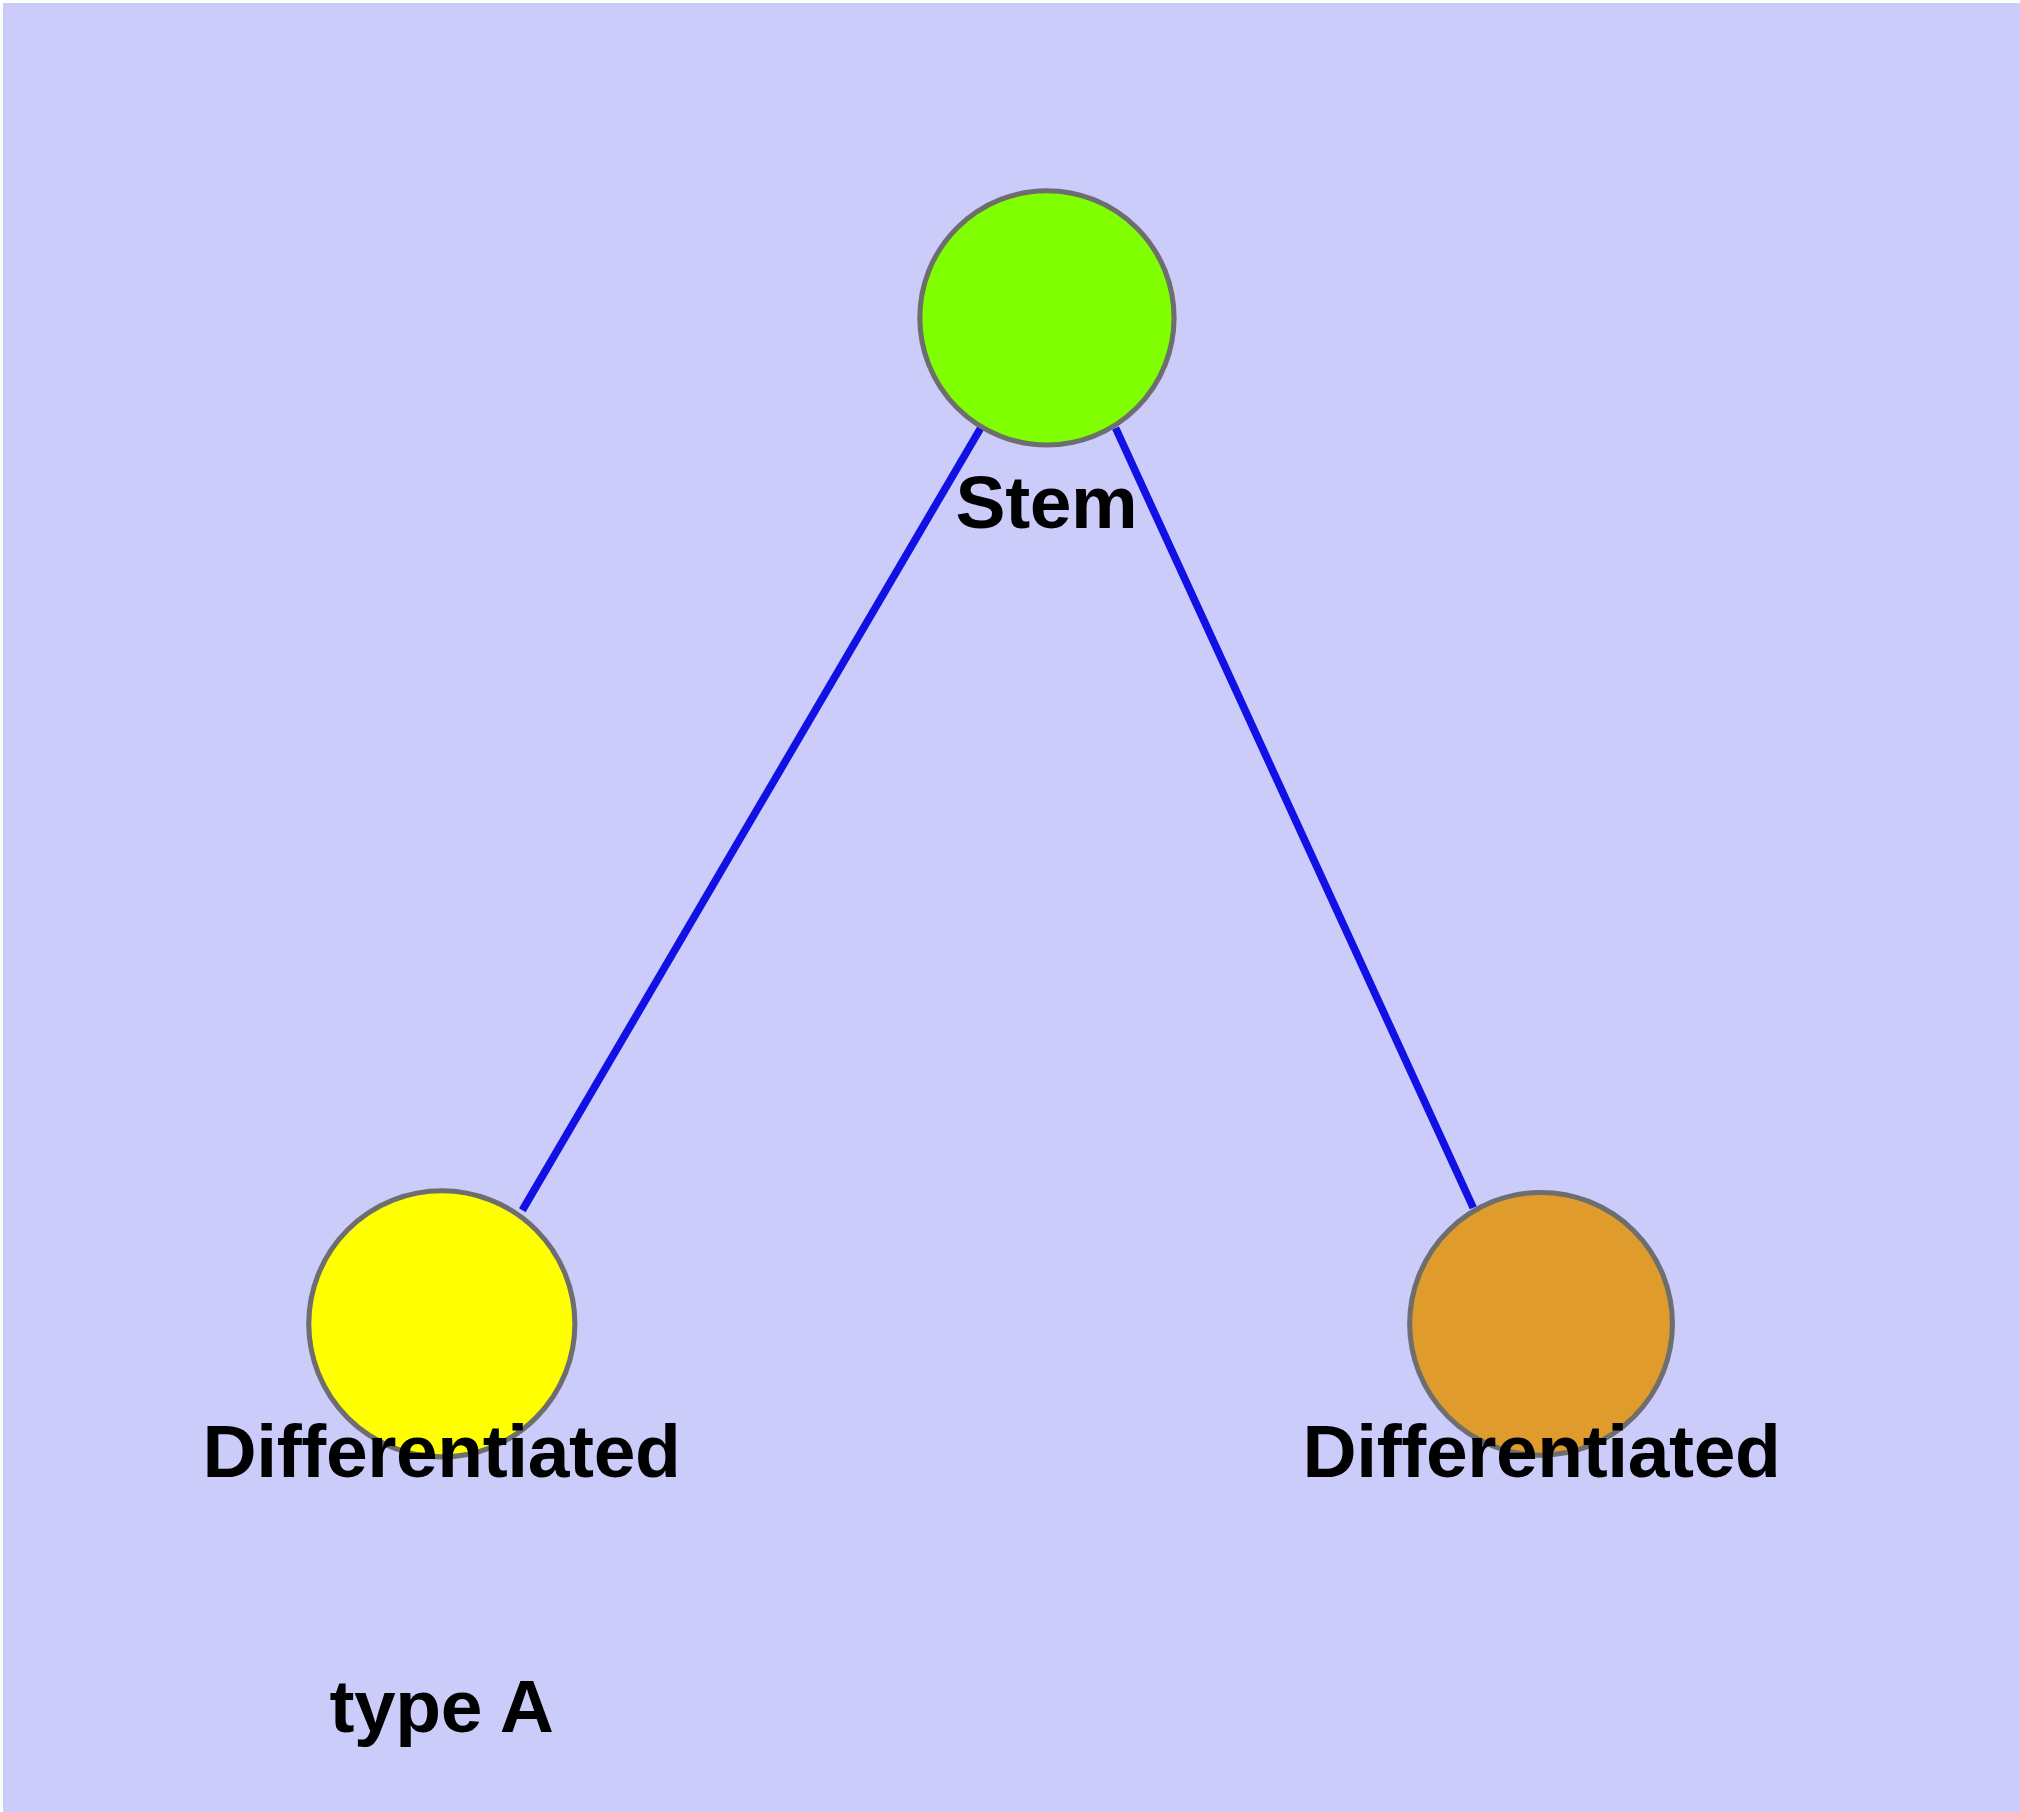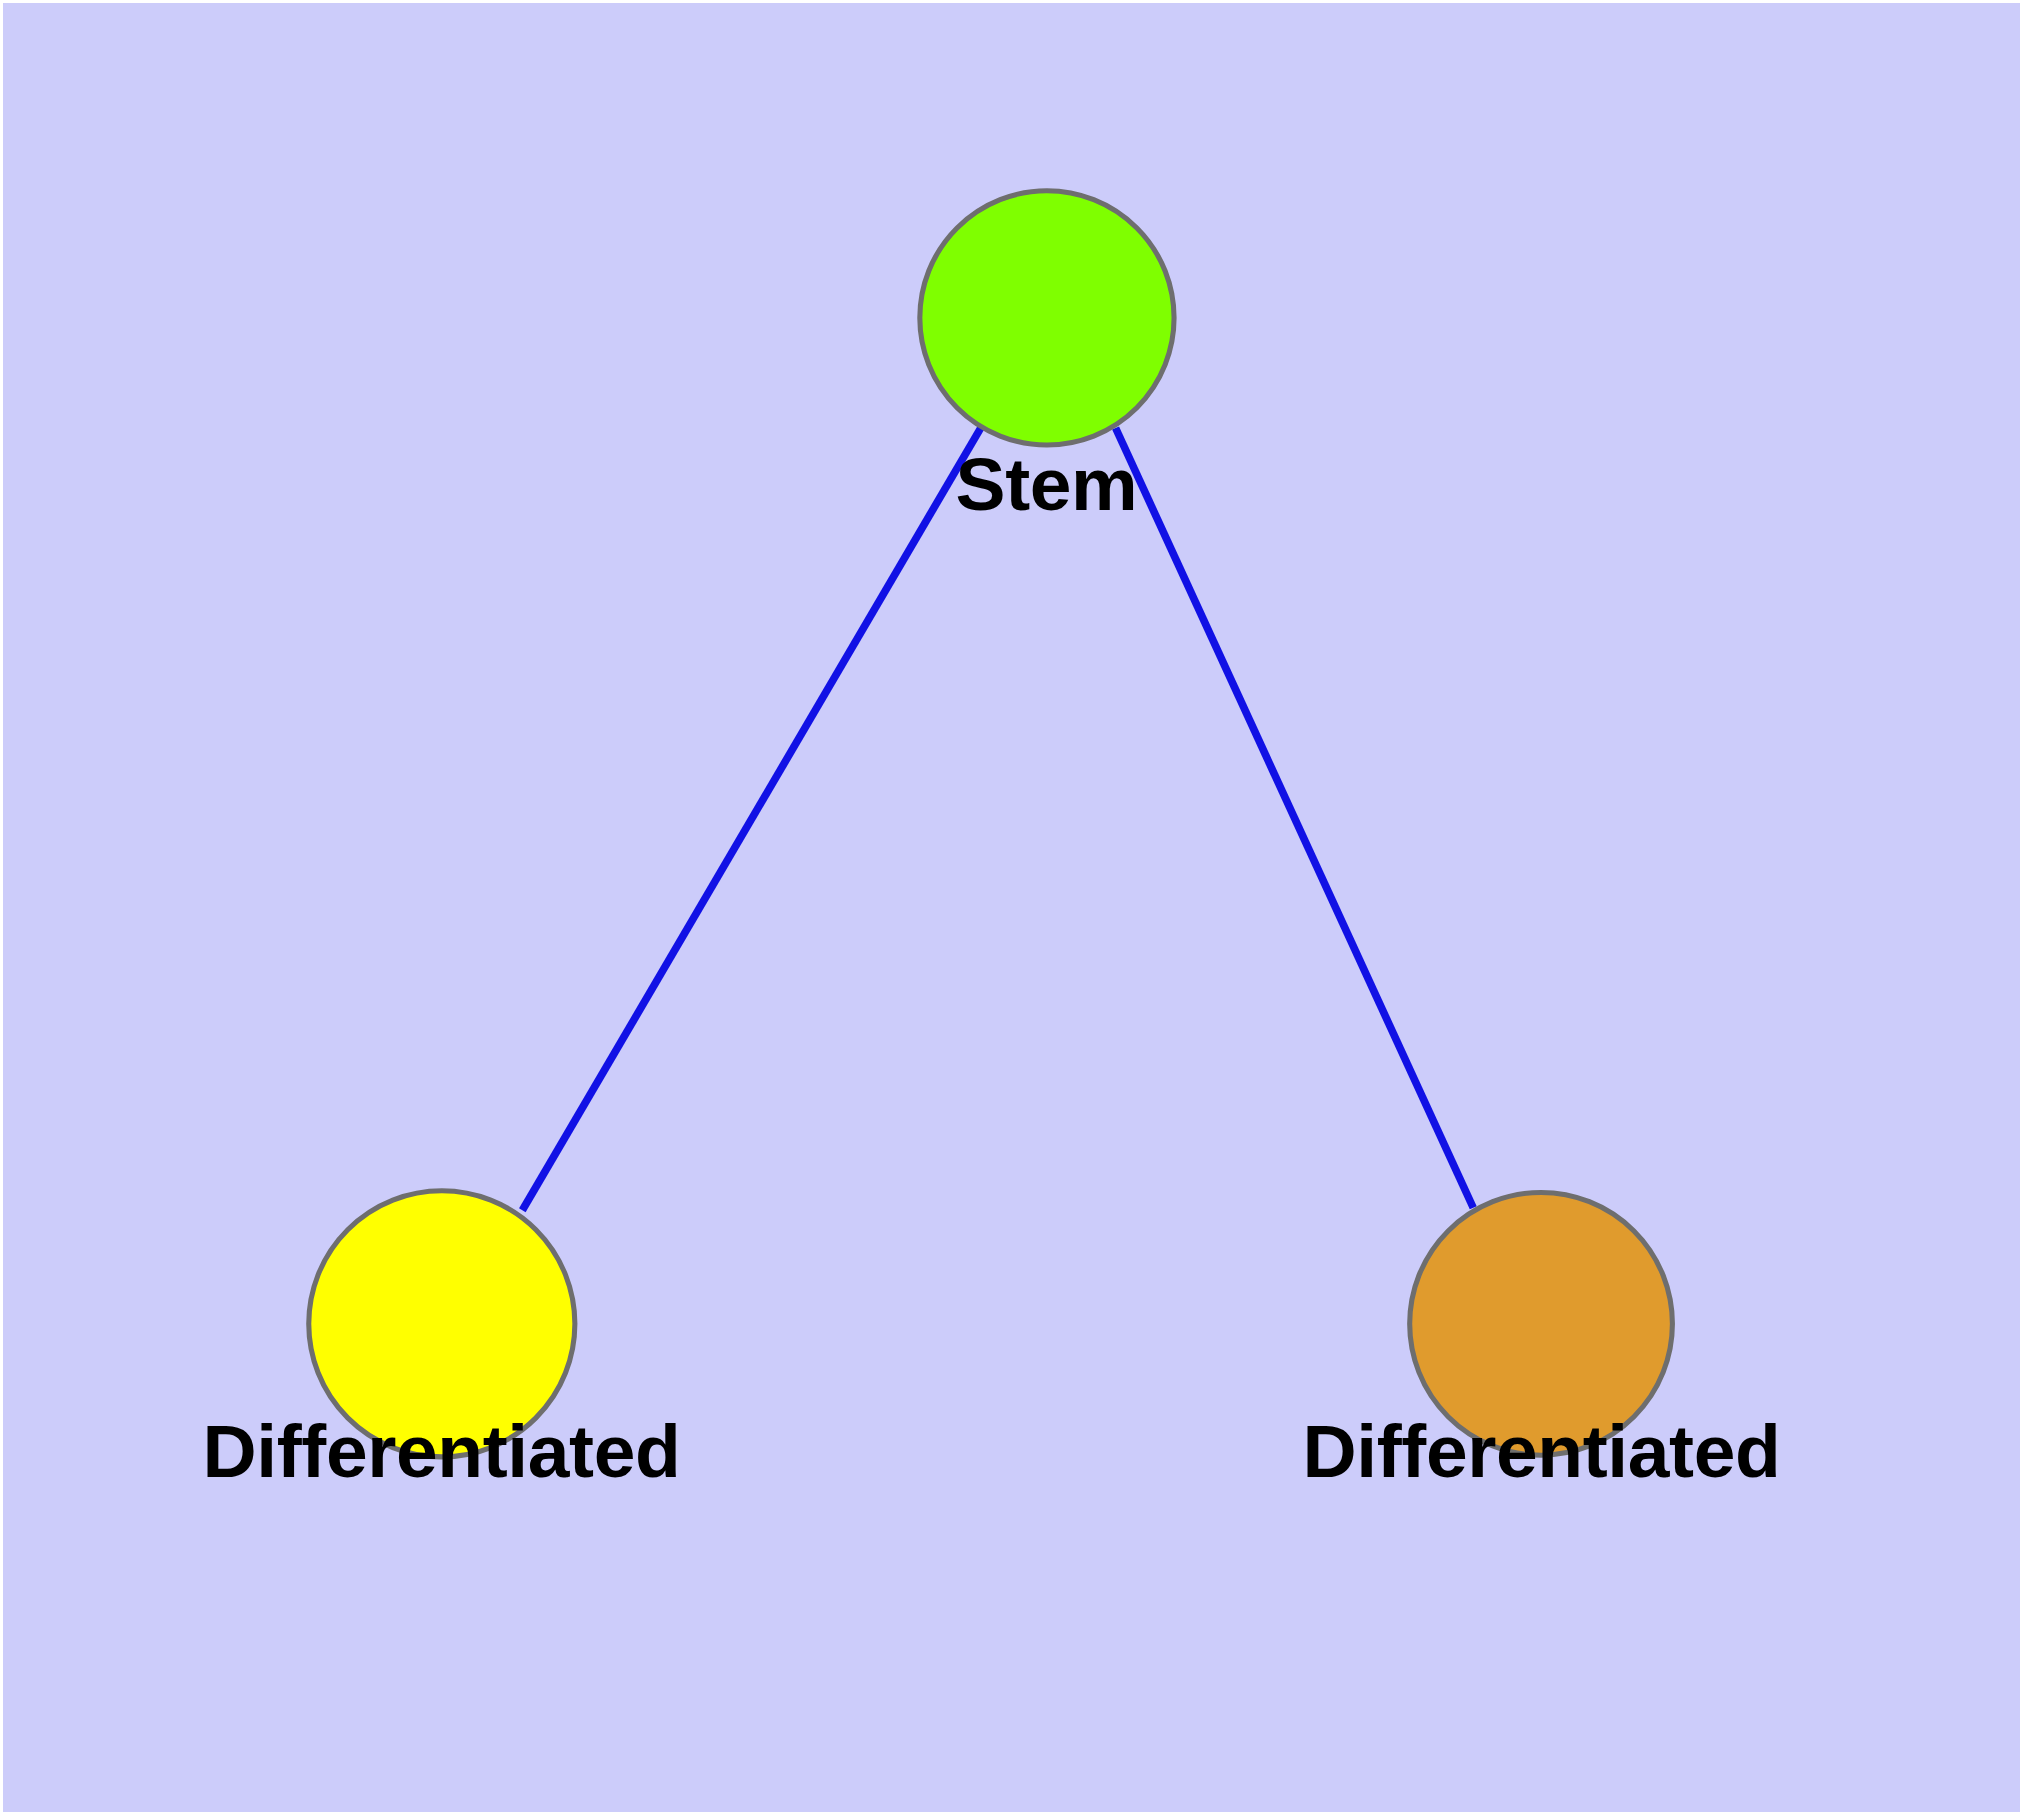--- a/index.html
+++ b/index.html
@@ -38,21 +38,21 @@
     font-weight: bold;
     font-size: 75px;
     line-height: 85px;
     letter-spacing: -0.4px;
     white-space: pre;
     pointer-events: none;
     font-family: "Liberation Sans", "DejaVu Sans", sans-serif;
   }
   #label-stem {
     left: 792px;
-    top: 272px;
+    top: 290px;
     width: 509px;
   }
   #label-diff-a {
     left: 187px;
     top: 1239px;
     width: 509px;
   }
   #label-diff-b {
     left: 1287px;
     top: 1239px;
@@ -75,20 +75,21 @@
 
     <g>
       <circle id="circle-diff-a" cx="521" cy="1562" r="157" fill="#ffff00" stroke="#6e6e6e" stroke-width="6"></circle>
       <circle id="circle-diff-b" cx="1818" cy="1562" r="155" fill="#e09b2d" stroke="#6e6e6e" stroke-width="6"></circle>
       <circle id="circle-stem" cx="1235" cy="375" r="150" fill="#7fff00" stroke="#6e6e6e" stroke-width="6"></circle>
     </g>
   </svg>
 
   <div id="label-diff-a" class="node-label" style="color: rgb(0, 0, 0); font-size: 75px;">
     <div>Differentiated</div>
+    <div>type A</div>
   </div>
 
   <div id="label-diff-b" class="node-label" style="color: rgb(0, 0, 0); font-size: 75px;">
     <div>Differentiated</div>
   </div>
 
   <div id="label-stem" class="node-label" style="color: rgb(0, 0, 0); font-size: 75px;">
     <div>Stem</div>
   </div>
 

